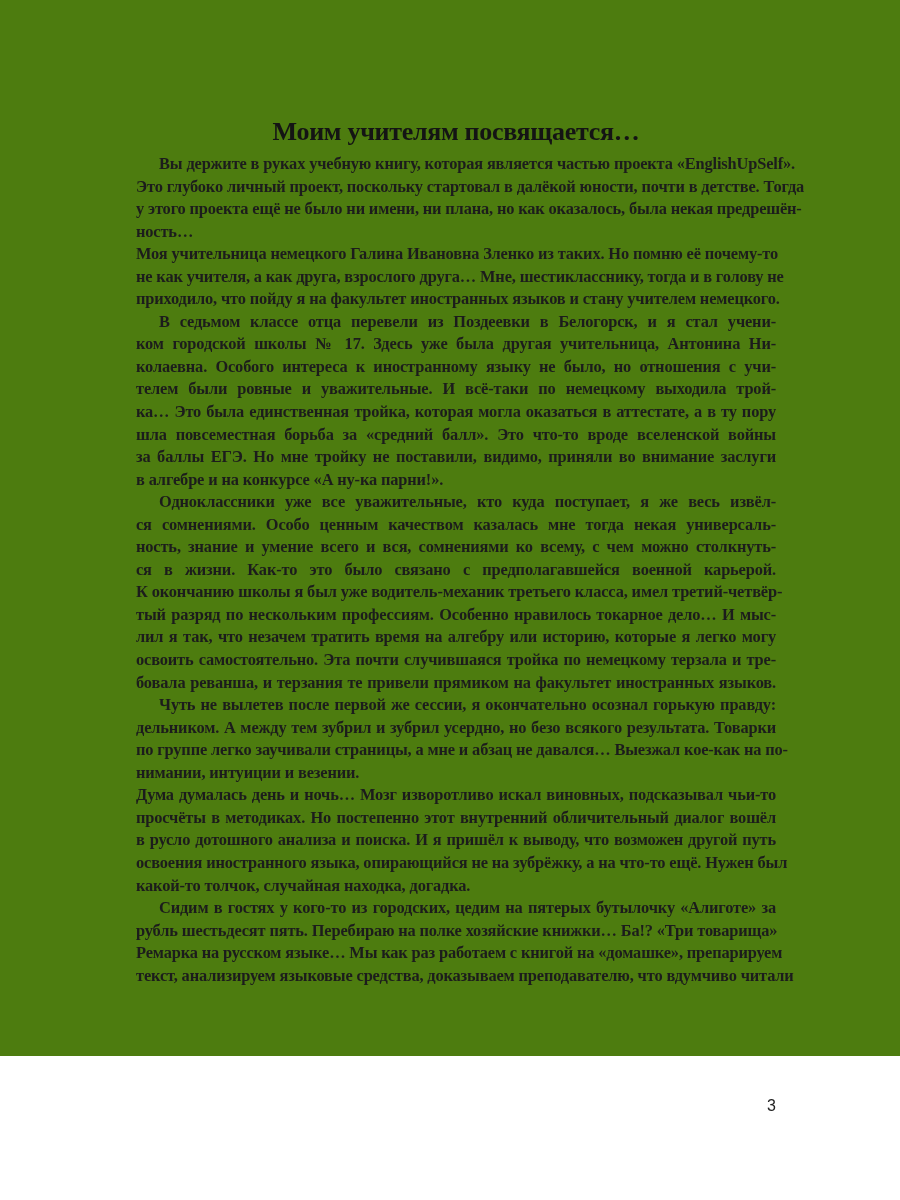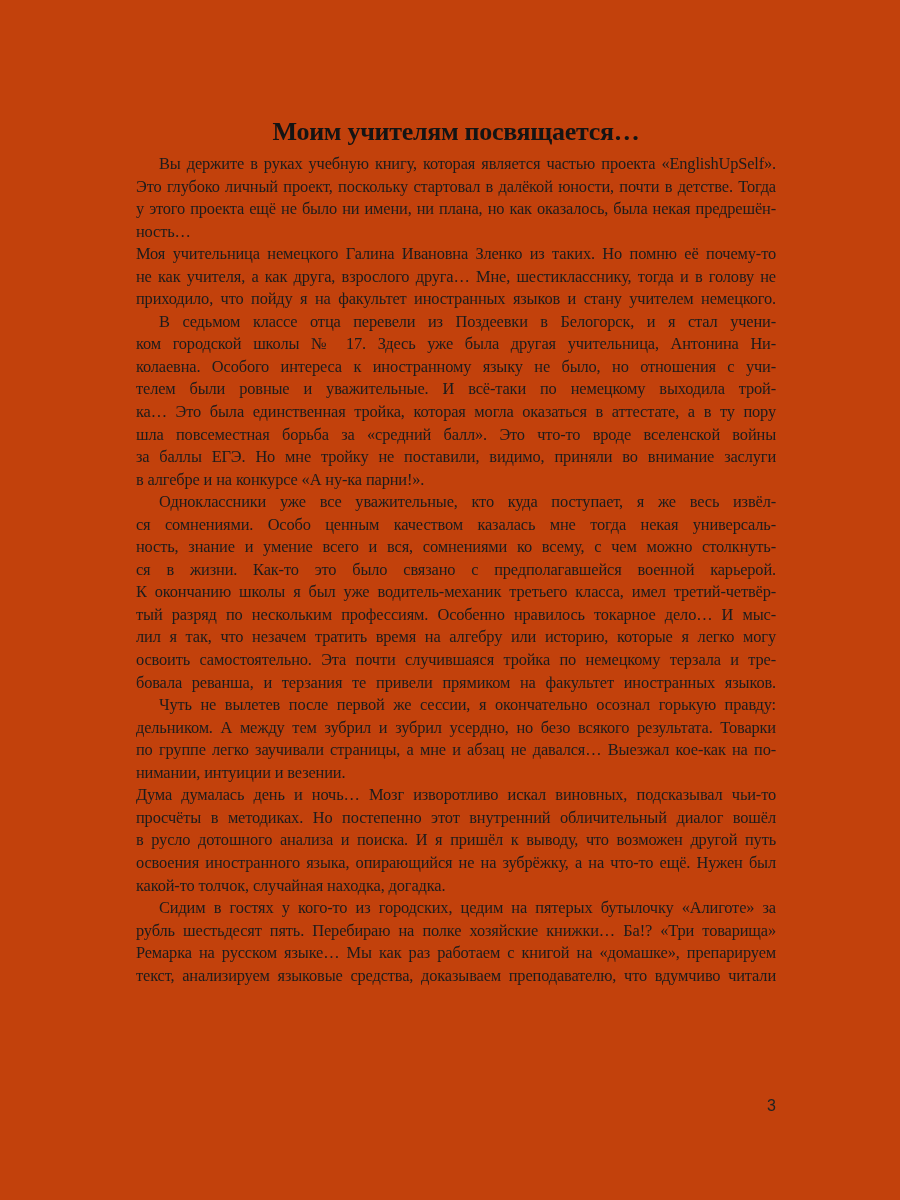--- a/index.html
+++ b/index.html
@@ -12,22 +12,22 @@
       height: 1200px;
       position: relative;
       overflow: hidden;
       color: #1a1a1a;
     }
     .page {
       position: absolute;
       left: 0;
       top: 0;
       width: 900px;
-      height: 1200px;
-      background: #c2410c;
+      height: 1056px;
+      background: #4d7c0f;
     }
     .title {
       position: absolute;
       left: 136px;
       top: 112px;
       width: 640px;
       text-align: center;
       font-family: "Liberation Serif", "DejaVu Serif", serif;
       font-weight: bold;
       font-size: 26px;
@@ -39,20 +39,21 @@
     .body-text {
       position: absolute;
       left: 136px;
       top: 153px;
       width: 640px;
       font-family: "Liberation Serif", "DejaVu Serif", serif;
       font-size: 16.4px;
       line-height: 22.55px;
       color: #1c1c1c;
       letter-spacing: -0.15px;
+      font-weight: bold;
     }
     .line {
       display: block;
       text-align: justify;
       text-align-last: justify;
       white-space: nowrap;
       overflow: visible;
     }
     .line.last {
       text-align-last: left;

